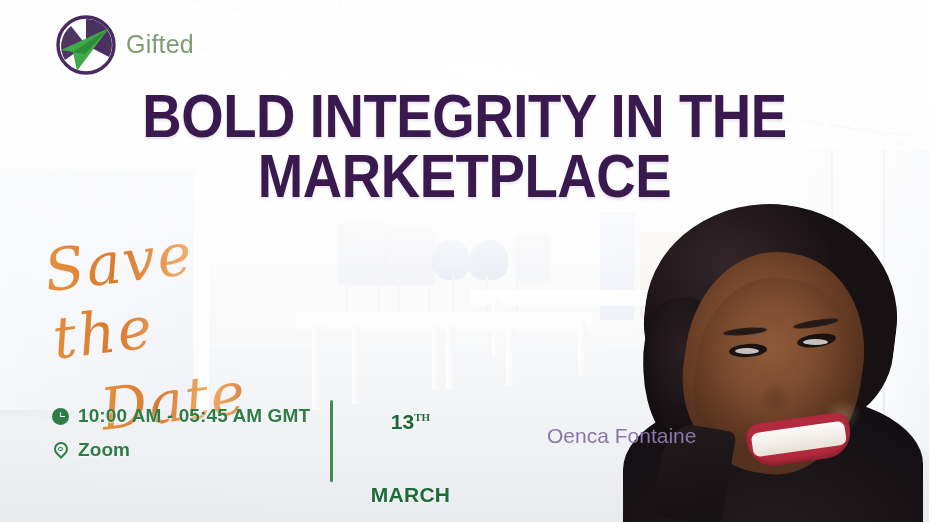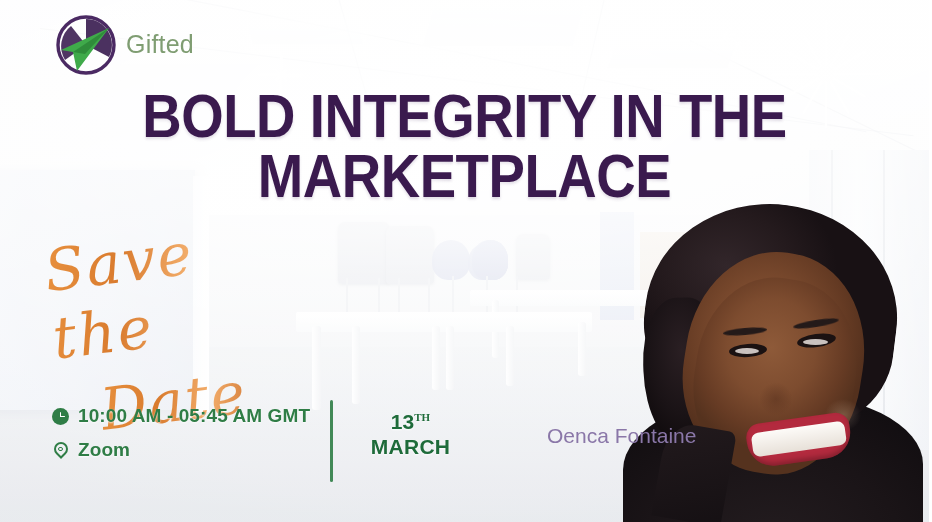--- a/index.html
+++ b/index.html
@@ -167,21 +167,21 @@
     position:absolute;left:330px;top:400px;width:3px;height:82px;
     background:#2f7d46;opacity:.9;border-radius:2px;
   }
   .datebox{
     position:absolute;left:358px;top:410px;text-align:center;width:105px;
     color:#1e6b3a;font-weight:bold;line-height:1.18;
     text-shadow:0 1px 2px rgba(255,255,255,.85);
   }
   .datebox .d-day{font-size:21px;}
   .datebox .d-day sup{font-size:11px;vertical-align:super;font-family:Liberation Serif, serif;}
-  .datebox .d-month{font-size:21px;letter-spacing:.3px;}
+  .datebox .d-month{font-size:21px;letter-spacing:.3px;margin-top:48px;}
   .speaker{position:absolute;left:547px;top:422px;color:#7a6a96;}
   .speaker .s-with{font-size:16px;line-height:1.35;}
   .speaker .s-name{font-size:21px;line-height:1.35;color:#8a77a8;}
 
   
   .portrait{
     position:absolute;right:0;bottom:0;width:330px;height:340px;overflow:hidden;
   }
   .p-shoulders{
     position:absolute;left:24px;bottom:-20px;width:300px;height:150px;

